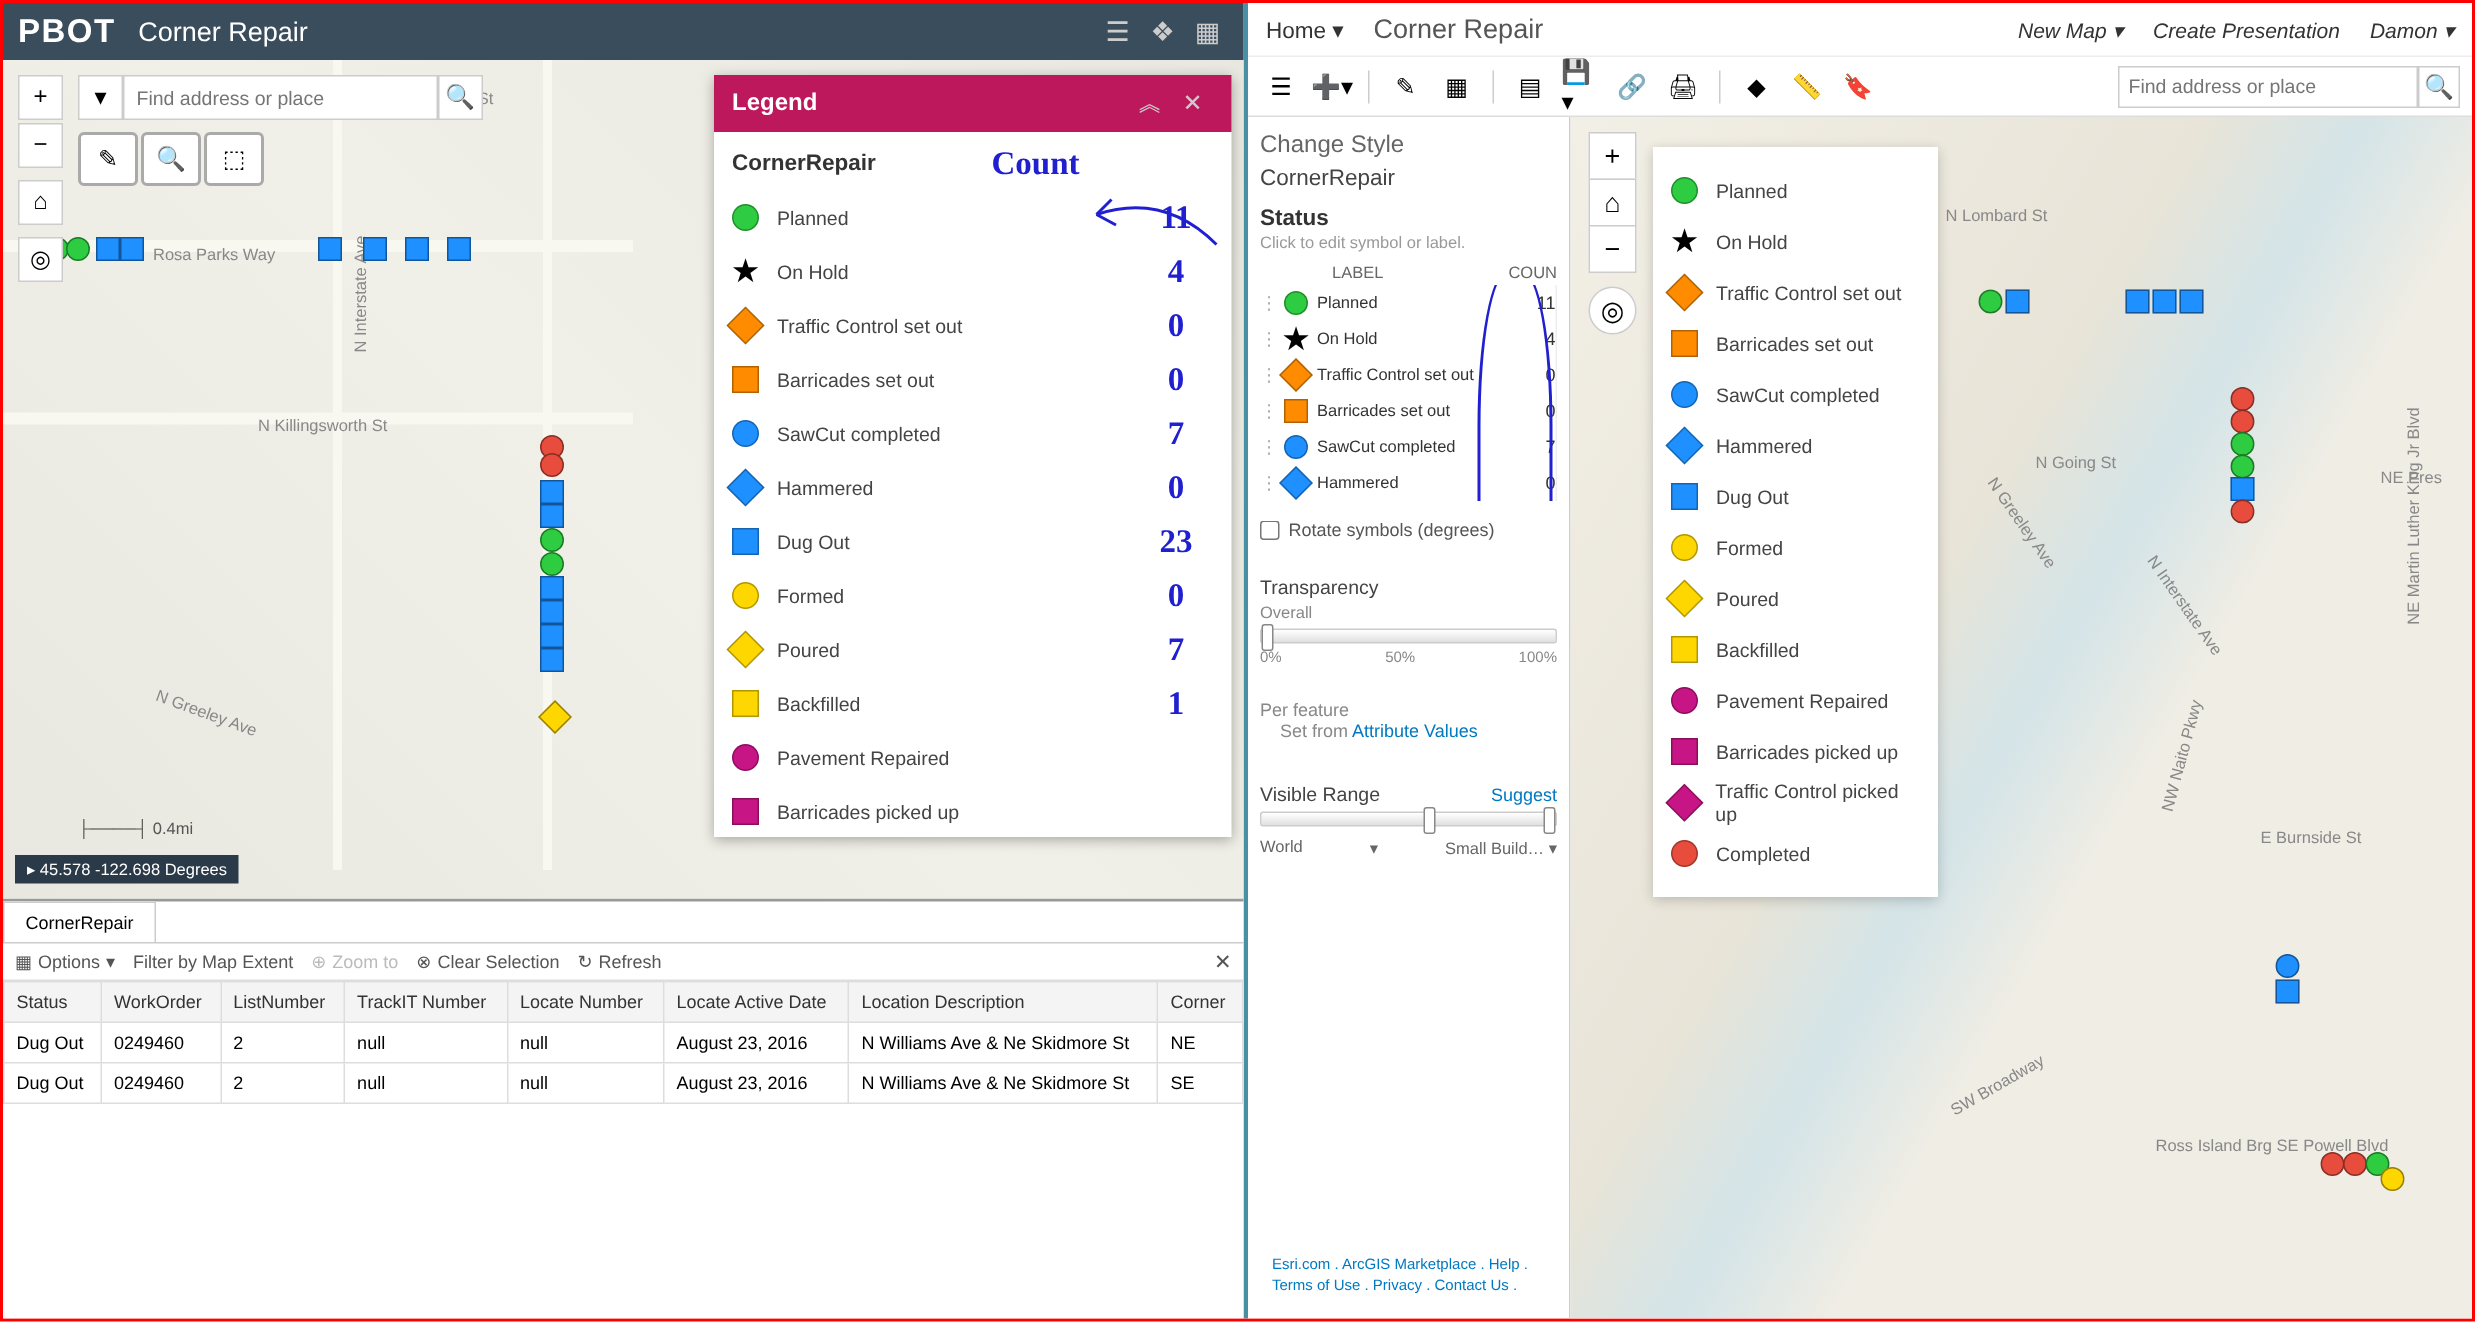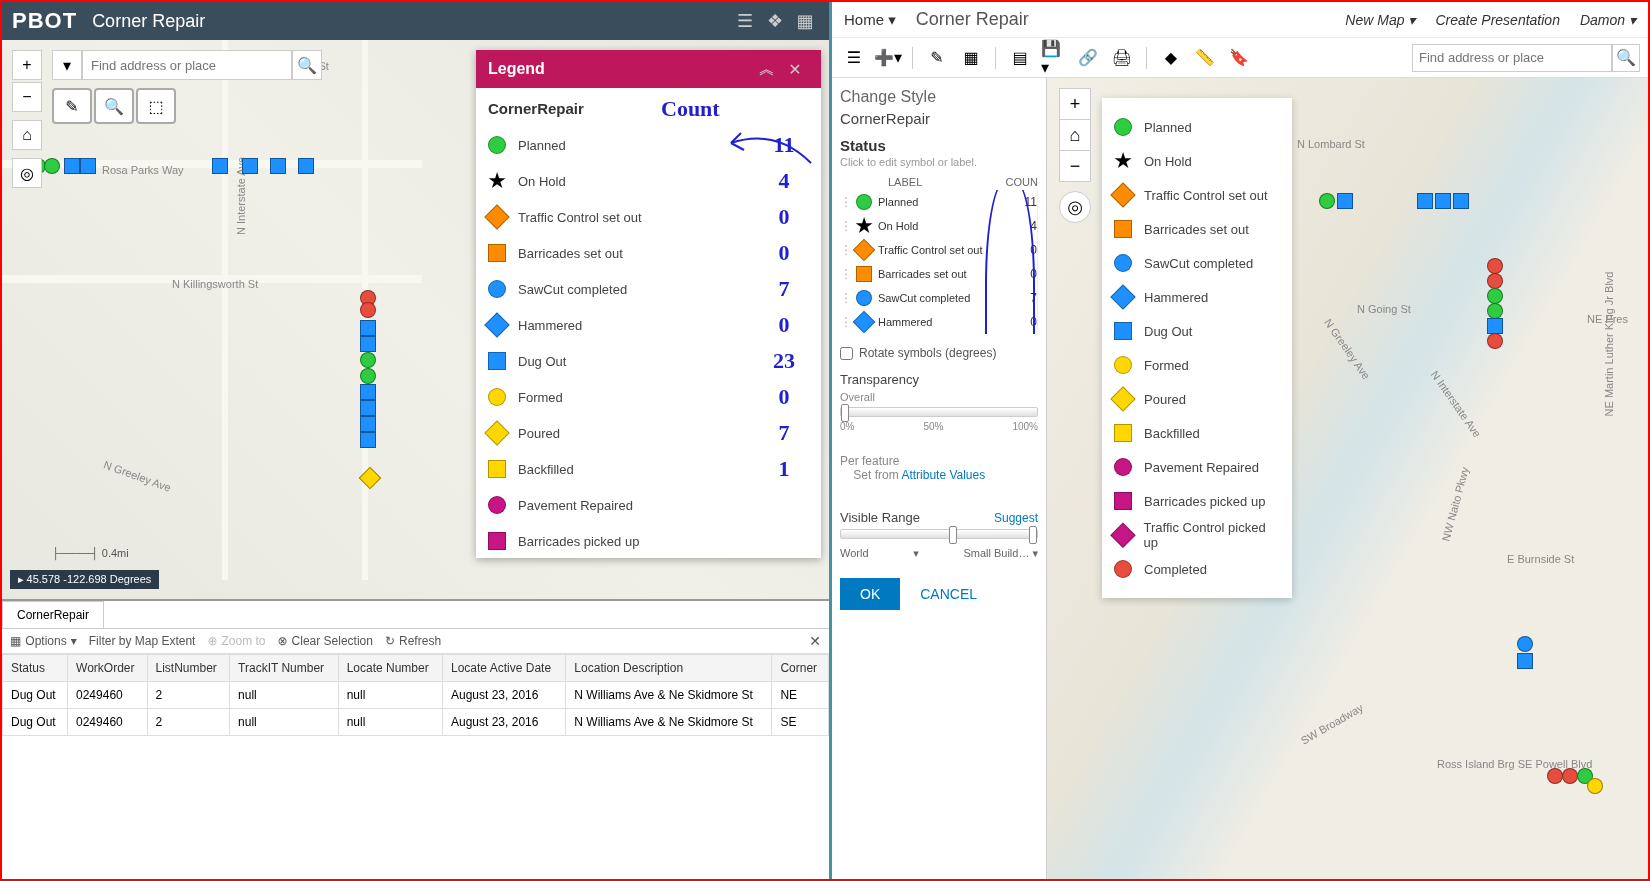--- a/index.html
+++ b/index.html
@@ -88,21 +88,21 @@
 .style-list-header { display: flex; font-size: 11px; color: #666; padding: 2px 0 2px 48px; gap: 10px; }
 .style-list { border-right: 1px solid #eee; max-height: 250px; overflow-y: auto; position: relative; }
 .style-row { display: flex; align-items: center; gap: 6px; padding: 4px 0; }
 .style-drag { color: #aaa; cursor: move; font-size: 12px; width: 10px; }
 .style-row .symbol { width: 16px; height: 16px; }
 .style-row-label { flex: 1; font-size: 11px; color: #333; word-break: break-word; }
 .style-row-count { width: 20px; font-size: 12px; color: #333; text-align: right; }
 .hand-circle { position: absolute; border: 2px solid #2020d0; border-radius: 50%; pointer-events: none; }
 
 .rotate-sym { display: flex; align-items: center; gap: 6px; font-size: 12px; margin: 12px 0; }
-.section-label { font-size: 13px; color: #444; margin: 0 0 4px; }
+.section-label { font-size: 13px; color: #444; margin: 12px 0 4px; }
 .slider-track { height: 10px; background: linear-gradient(to bottom, #fff, #e0e0e0); border: 1px solid #ccc; border-radius: 2px; position: relative; margin: 4px 0; }
 .slider-handle { position: absolute; top: -4px; width: 8px; height: 18px; background: #fff; border: 1px solid #888; border-radius: 2px; }
 .slider-labels { display: flex; justify-content: space-between; font-size: 10px; color: #888; }
 .per-feature { font-size: 12px; color: #888; margin-top: 22px; }
 .attr-link { color: #0079c1; cursor: pointer; }
 .visible-range-row { display: flex; justify-content: space-between; align-items: center; margin-top: 28px; }
 .suggest-link { color: #0079c1; font-size: 12px; cursor: pointer; }
 .range-labels { display: flex; justify-content: space-between; font-size: 11px; color: #666; margin-top: 4px; }
 .action-row { display: flex; gap: 20px; align-items: center; margin-top: 18px; }
 .ok-btn { background: #0079c1; color: #fff; padding: 8px 20px; border: none; font-size: 14px; cursor: pointer; }
@@ -420,24 +420,21 @@
       <div class="per-feature"><span>Per feature</span><br>&nbsp;&nbsp;&nbsp;&nbsp;<span>Set from </span><span class="attr-link">Attribute Values</span></div>
       <div class="visible-range-row">
           <span class="section-label" style="margin:0">Visible Range</span>
           <span class="suggest-link">Suggest</span>
         </div>
       <div class="slider-track">
           <div class="slider-handle" style="left:55%"></div>
           <div class="slider-handle" style="right:0"></div>
         </div>
       <div class="range-labels"><span>World</span> ▾<span><span>Small Build…</span> ▾</span></div>
-      <div class="action-row">
-        <button class="ok-btn">OK</button>
-        <span class="cancel-link">CANCEL</span>
-      </div>
+      <div class="footer-links" style="margin-top:auto">Esri.com . ArcGIS Marketplace . Help . Terms of Use . Privacy . Contact Us .</div>
     </div>
 
     <div class="right-map">
       <div class="right-map-bg"></div>
       <span class="map-label" style="top:60px;left:250px">N Lombard St</span>
       <span class="map-label" style="top:90px;left:120px">N Willamette Blvd</span>
       <span class="map-label" style="top:225px;left:310px">N Going St</span>
       <span class="map-label" style="top:265px;left:265px;transform:rotate(55deg)">N Greeley Ave</span>
       <span class="map-label" style="top:475px;left:460px">E Burnside St</span>
       <span class="map-label" style="top:260px;left:490px;transform:rotate(-90deg)">NE Martin Luther King Jr Blvd</span>

